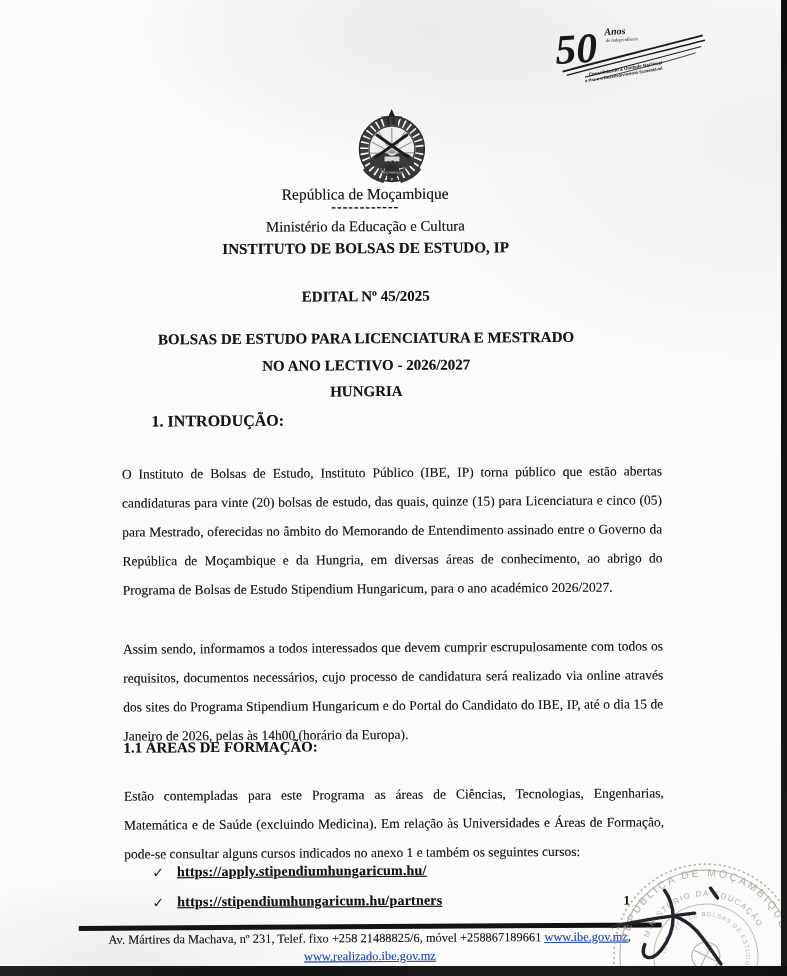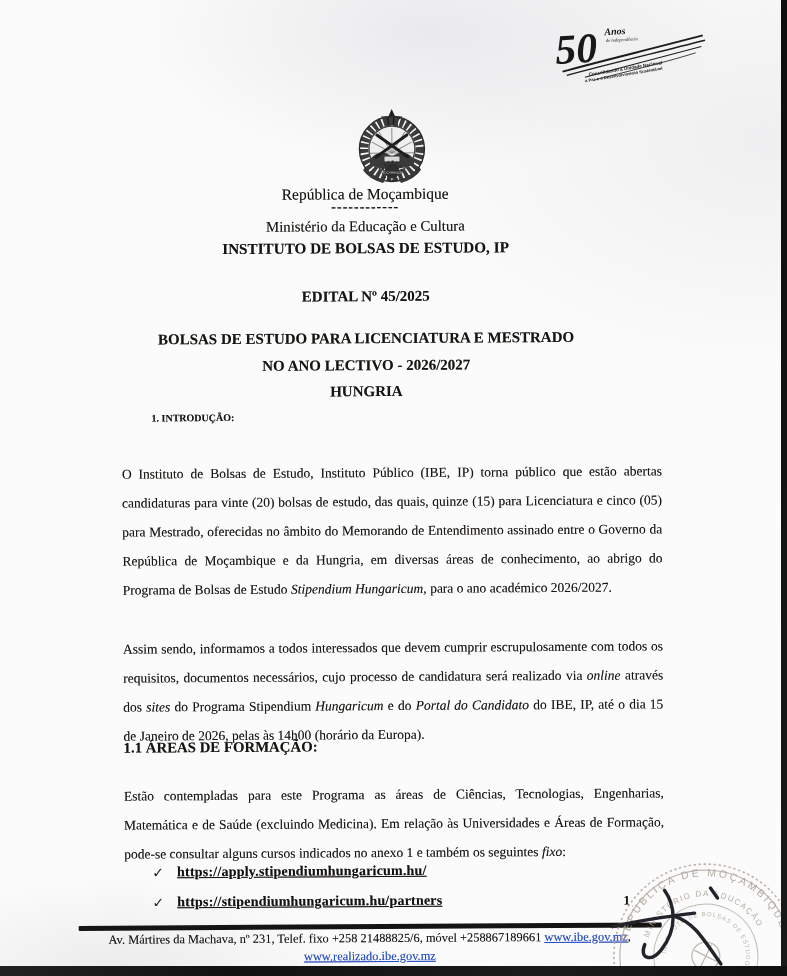--- a/index.html
+++ b/index.html
@@ -10,33 +10,33 @@
       radial-gradient(ellipse 520px 320px at 770px 140px, rgba(212,210,216,.30), transparent 72%),
       radial-gradient(ellipse 300px 120px at 120px 966px, rgba(190,190,190,.25), transparent 75%),
       #fcfbfb;
     font-family:"Liberation Serif", serif;
     color:#171512;
   }
   .sheet{position:absolute;inset:0;transform:rotate(-0.35deg);transform-origin:50% 50%;}
   .txt{text-shadow:0 0 .5px rgba(25,22,20,.45);}
   .center{text-align:center;}
   .bold{font-weight:bold;}
-  .it{font-style:italic;}
+  .it{}
   
   .logo50{position:absolute;left:556px;top:20px;width:165px;height:64px;}
   .emblem{position:absolute;left:355px;top:107px;width:78px;height:78px;}
   .country{position:absolute;left:75px;top:185px;width:584px;font-size:15.5px;}
   .divider{position:absolute;left:75px;top:199px;width:584px;font-size:14px;letter-spacing:1px;font-weight:bold;}
   .ministry{position:absolute;left:75px;top:218px;width:584px;font-size:14.8px;}
   .institute{position:absolute;left:75px;top:239px;width:584px;font-size:15.2px;}
   .edital{position:absolute;left:75px;top:288px;width:584px;font-size:15px;}
   .t1{position:absolute;left:75px;top:330px;width:584px;font-size:15px;}
   .t2{position:absolute;left:75px;top:357px;width:584px;font-size:15px;}
   .t3{position:absolute;left:75px;top:383px;width:584px;font-size:15px;}
-  .h-intro{position:absolute;left:152px;top:411px;font-size:10px;}
+  .h-intro{position:absolute;left:152px;top:411px;font-size:16px;}
   .para{position:absolute;left:122px;width:540px;font-size:13.5px;line-height:29px;text-align:justify;}
   .p1{top:444px;}
   .p2{top:619px;}
   .h-areas{position:absolute;left:122px;top:738px;font-size:14.8px;}
   .p3{top:766px;}
   .links{position:absolute;left:150px;top:856px;}
   .link-item{height:30px;font-size:14px;display:flex;align-items:center;}
   .check{font-family:"DejaVu Sans",sans-serif;font-size:14px;margin-right:13px;color:#1c1a18;}
   .link-url{font-weight:bold;text-decoration:underline;color:#141210;letter-spacing:.2px;}
   
@@ -109,21 +109,21 @@
   <div class="t3 center bold txt">HUNGRIA</div>
 
   <div class="h-intro bold txt">1. INTRODUÇÃO:</div>
 
   <p class="para p1 txt"><span>O Instituto de Bolsas de Estudo, Instituto Público (IBE, IP) torna público que estão abertas candidaturas para vinte (20) bolsas de estudo, das quais, quinze (15) para Licenciatura e cinco (05) para Mestrado, oferecidas no âmbito do Memorando de Entendimento assinado entre o Governo da República de Moçambique e da Hungria, em diversas áreas de conhecimento, ao abrigo do Programa de Bolsas de Estudo </span><span class="it">Stipendium Hungaricum,</span><span> para o ano académico 2026/2027.</span></p>
 
   <p class="para p2 txt"><span>Assim sendo, informamos a todos interessados que devem cumprir escrupulosamente com todos os requisitos, documentos necessários, cujo processo de candidatura será realizado via </span><span class="it">online</span><span> através dos </span><span class="it">sites</span><span> do Programa Stipendium </span><span class="it">Hungaricum</span><span> e do </span><span class="it">Portal do Candidato</span><span> do IBE, IP, até o dia 15 de Janeiro de 2026, pelas às 14h00 (horário da Europa).</span></p>
 
   <div class="h-areas bold txt">1.1 ÁREAS DE FORMAÇÃO:</div>
 
-  <p class="para p3 txt"><span>Estão contempladas para este Programa as áreas de Ciências, Tecnologias, Engenharias, Matemática e de Saúde (excluindo Medicina). Em relação às Universidades e Áreas de Formação, pode-se consultar alguns cursos indicados no anexo 1 e também os seguintes </span><span class="it">fixo</span><span>:</span></p>
+  <p class="para p3 txt"><span>Estão contempladas para este Programa as áreas de Ciências, Tecnologias, Engenharias, Matemática e de Saúde (excluindo Medicina). Em relação às Universidades e Áreas de Formação, pode-se consultar alguns cursos indicados no anexo 1 e também os seguintes </span><span class="it">cursos</span><span>:</span></p>
 
   <div class="links">
     <div class="link-item">
       <span class="check">✓</span>
       <a class="link-url txt" href="#">https://apply.stipendiumhungaricum.hu/</a>
     </div>
     <div class="link-item">
       <span class="check">✓</span>
       <a class="link-url txt" href="#">https://stipendiumhungaricum.hu/partners</a>
     </div>

